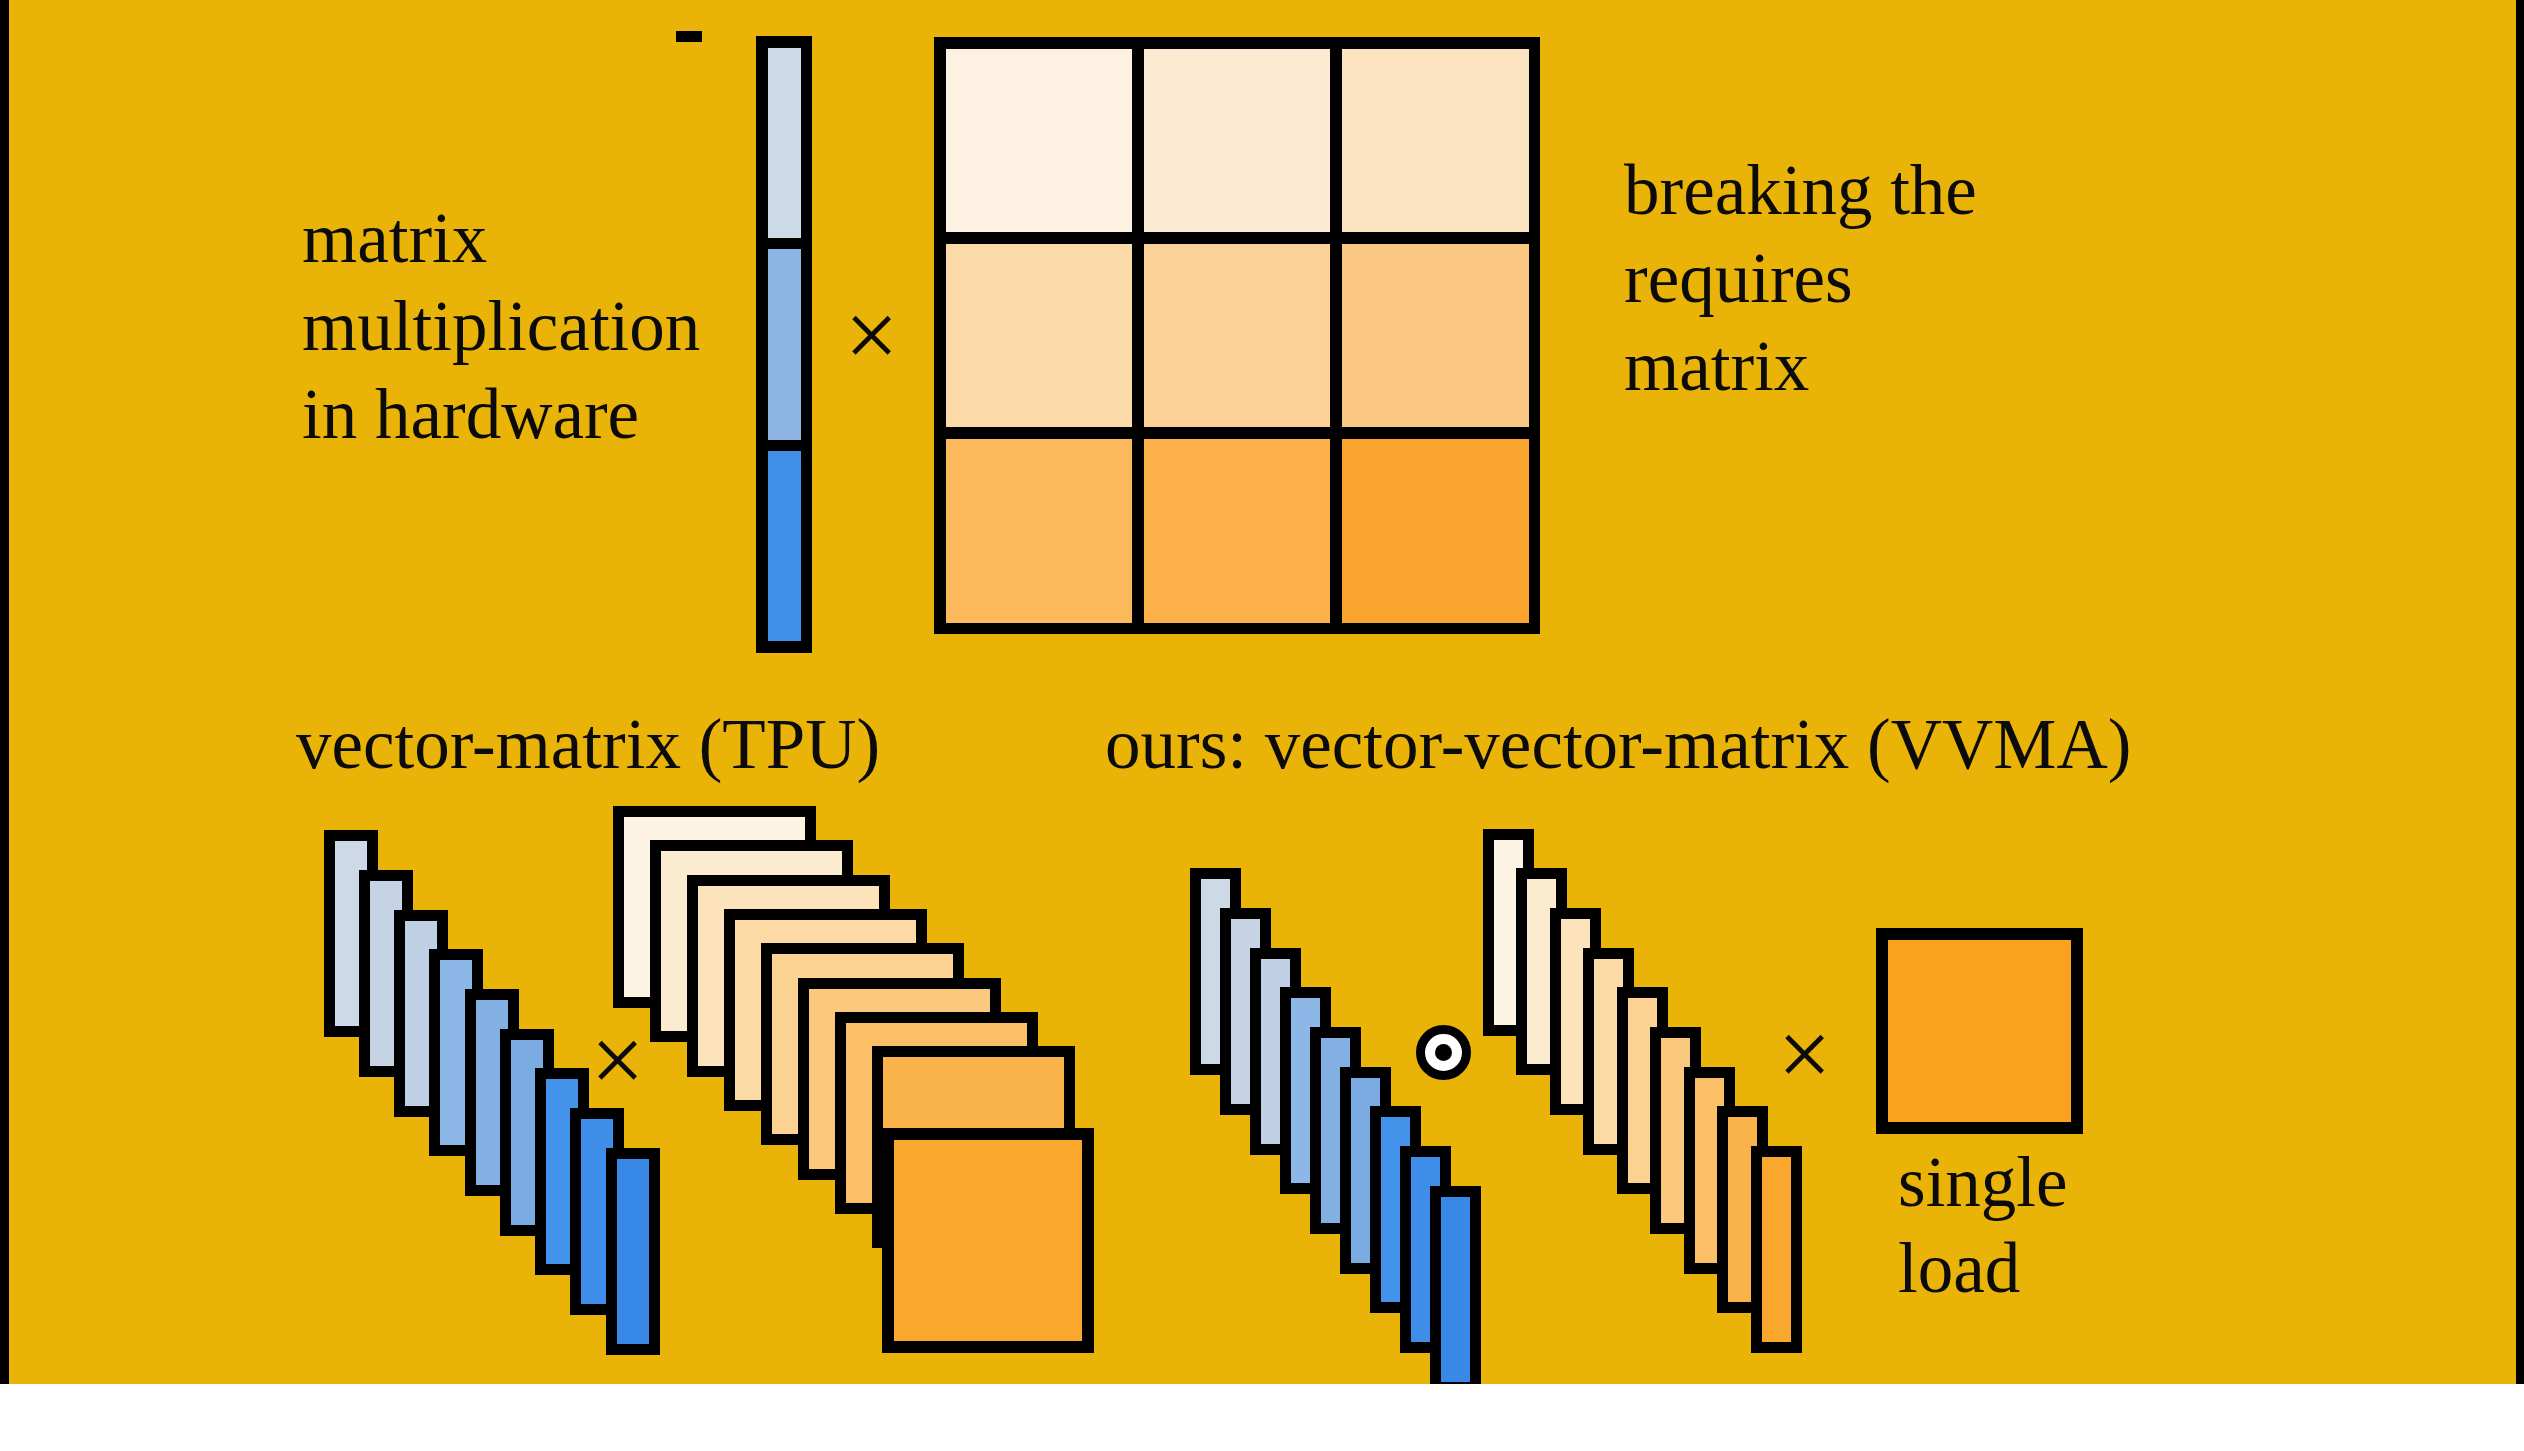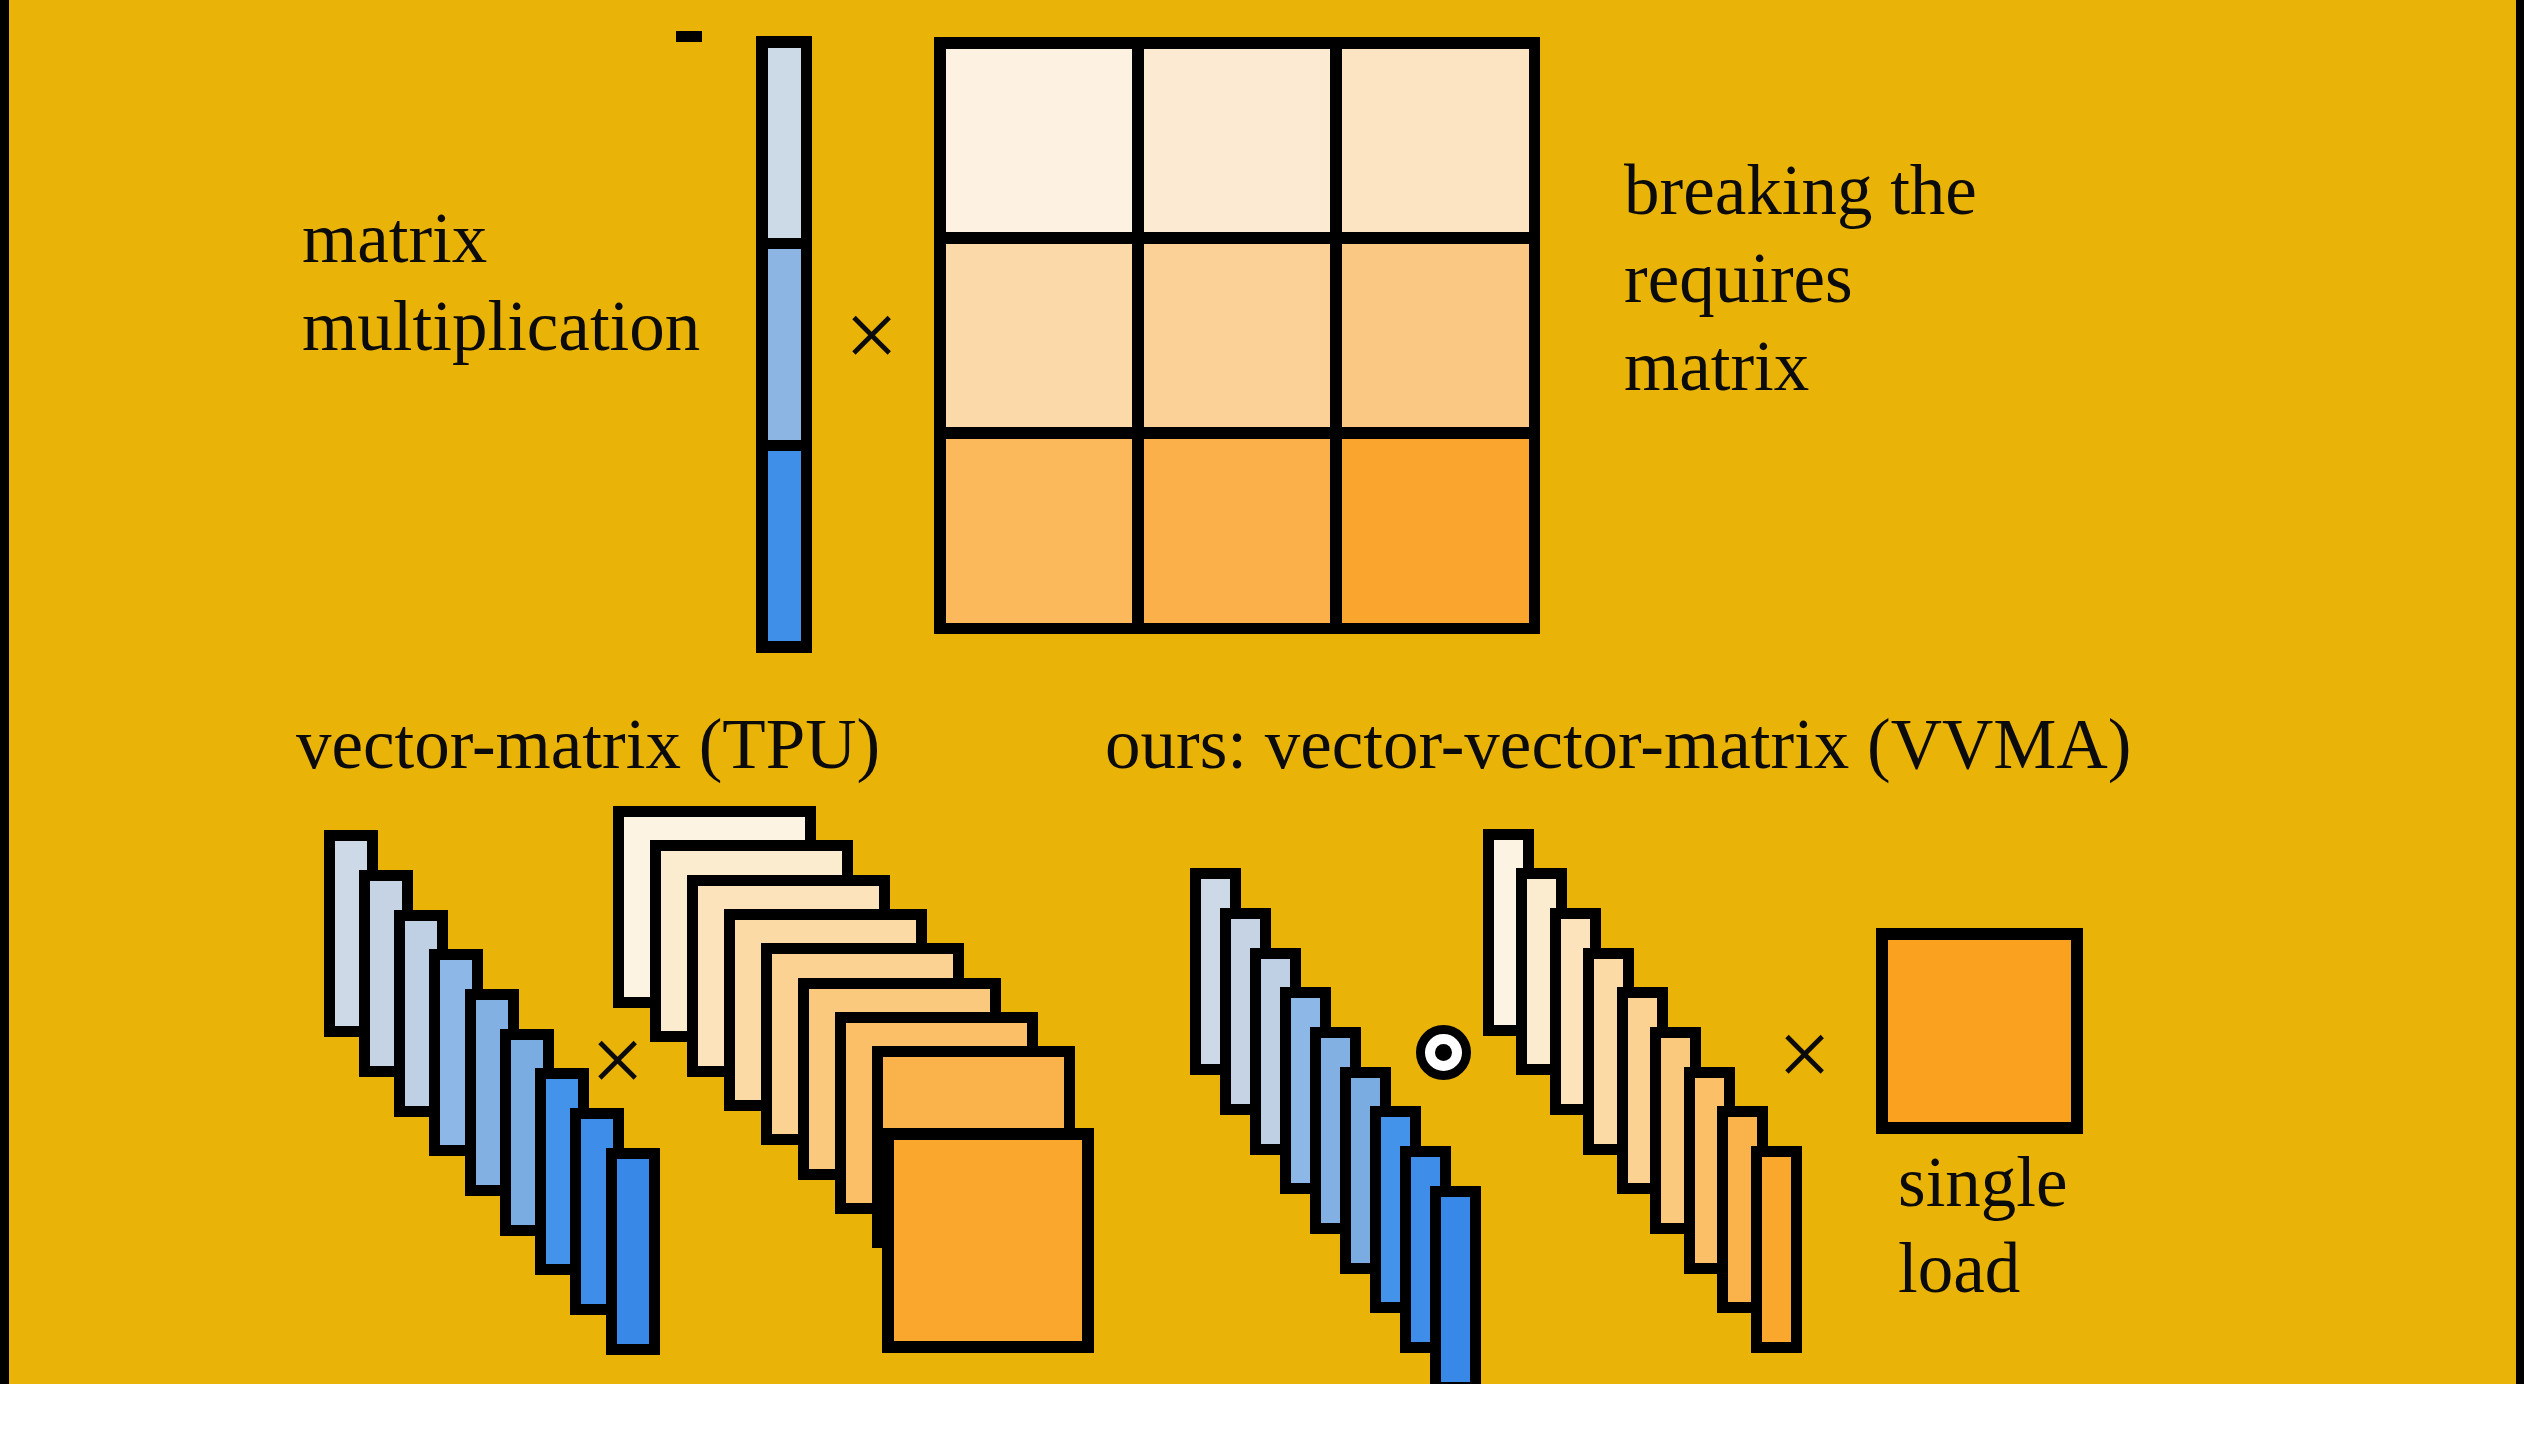--- a/index.html
+++ b/index.html
@@ -44,20 +44,21 @@
 <body>
 
 <div class="stage">
 
   <div class="letterbox" style="left:0;"></div>
   <div class="letterbox" style="left:2516px;"></div>
 
   <div class="txt multiline" style="left:302px;top:194px;font-size:71px;line-height:88px;">
     <span class="line">matrix</span>
     <span class="line">multiplication</span>
+    <span class="line">in hardware</span>
   </div>
 
   <div class="dash" style="left:676px;top:31px;width:26.4px;height:10.6px;"></div>
 
   <div class="vstack" style="left:756px;top:36px;width:56px;height:617px;">
       <div class="seg" style="background: rgb(204, 217, 230);"></div>
       <div class="seg" style="background: rgb(140, 181, 227);"></div>
       <div class="seg" style="background: rgb(63, 143, 233);"></div>
     </div>
 

